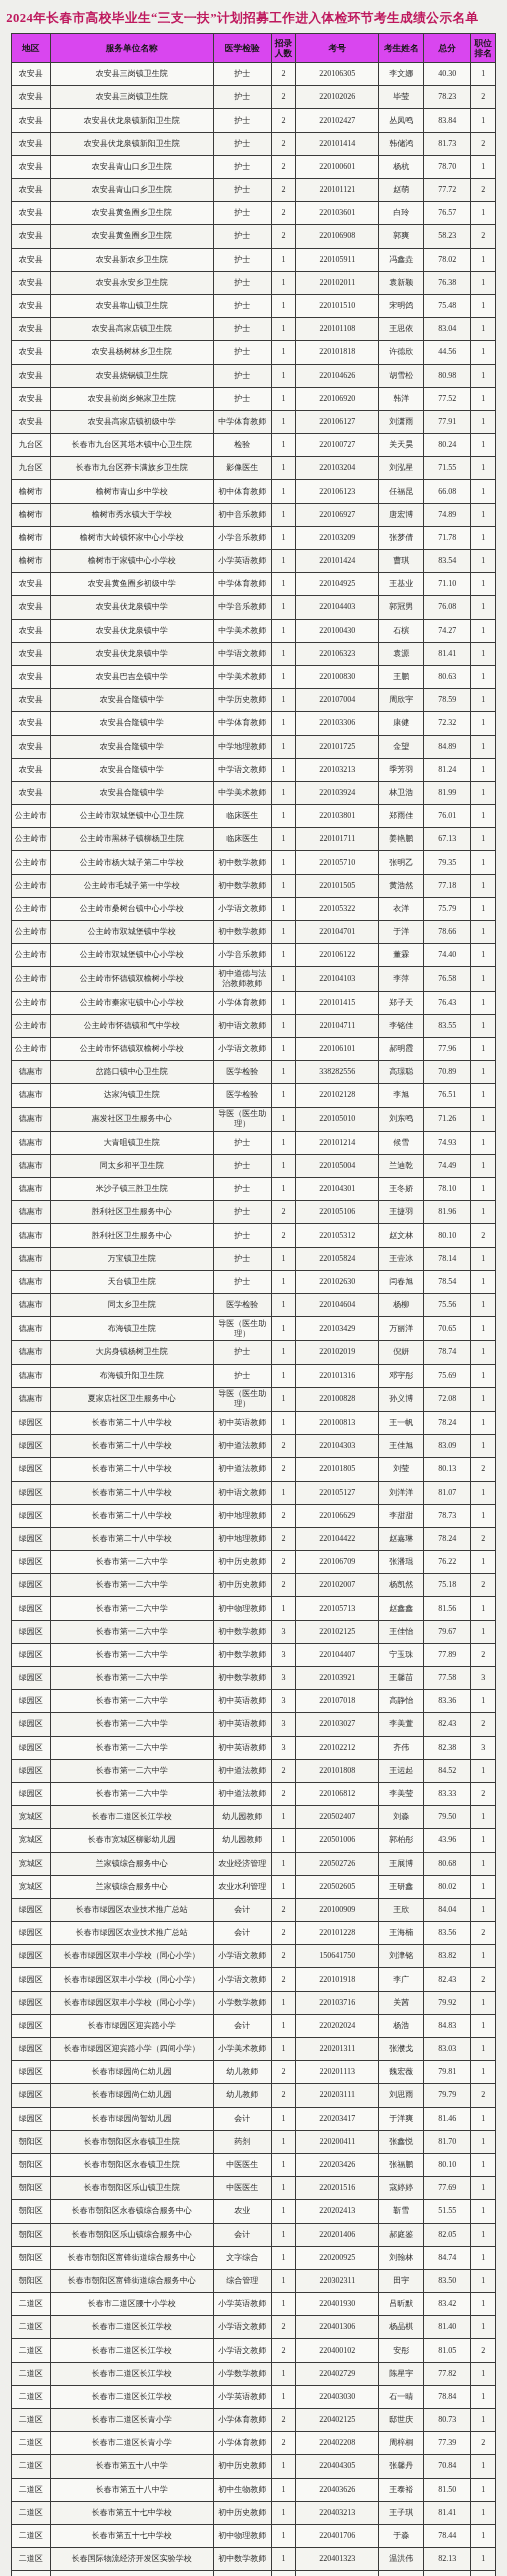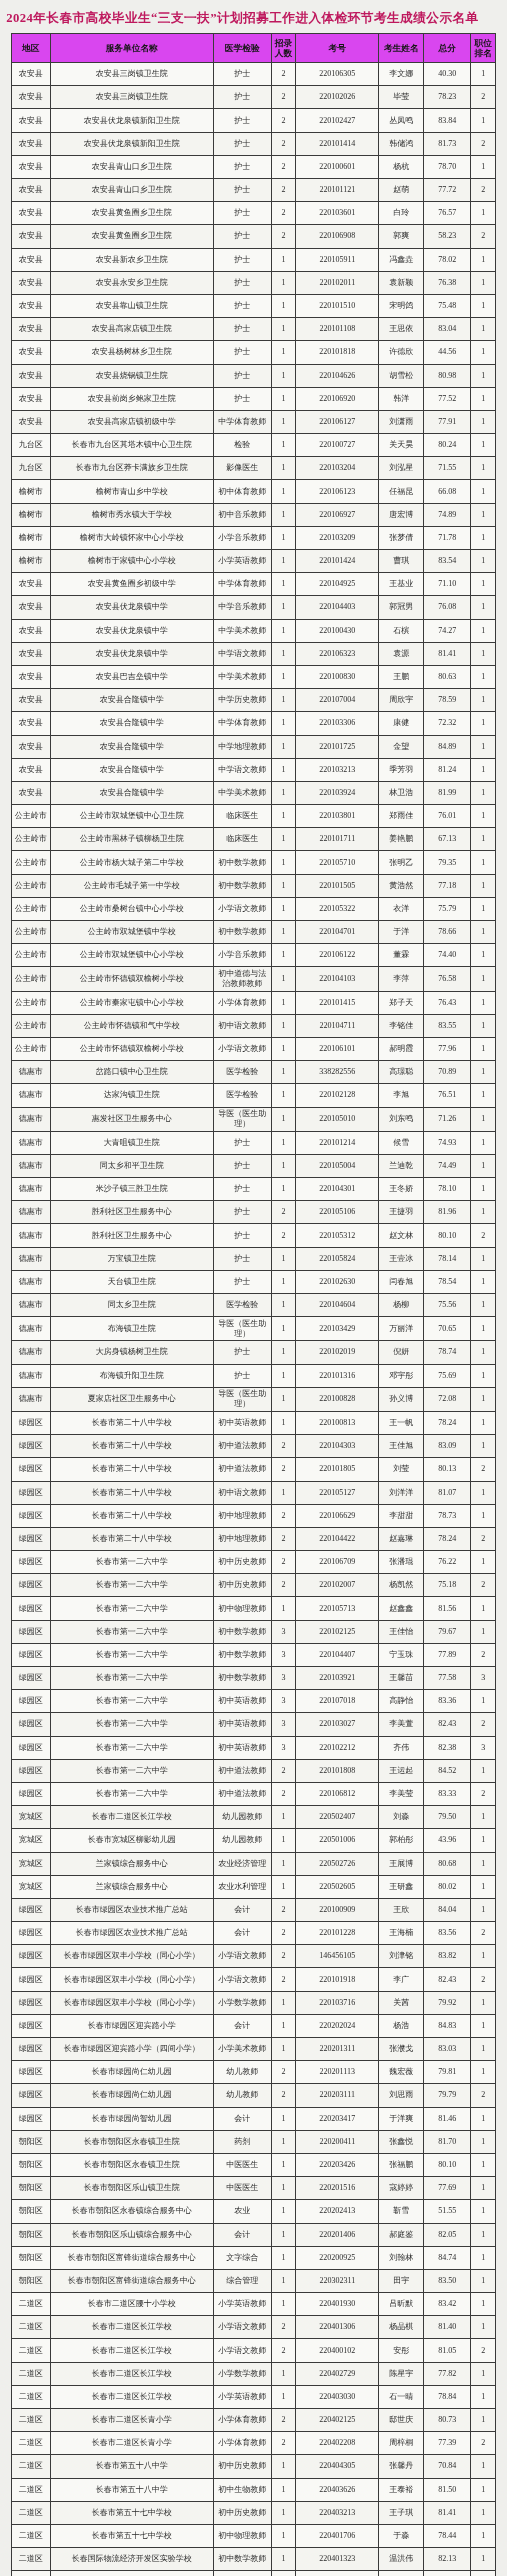--- a/index.html
+++ b/index.html
@@ -897,21 +897,21 @@
           <td class="c-exam-no">220101228</td>
           <td class="c-name">王海楠</td>
           <td class="c-score">83.56</td>
           <td class="c-rank">2</td>
         </tr>
         <tr>
           <td class="c-region">绿园区</td>
           <td class="c-unit">长春市绿园区双丰小学校（同心小学）</td>
           <td class="c-position">小学语文教师</td>
           <td class="c-quota">2</td>
-          <td class="c-exam-no">146456105</td>
+          <td class="c-exam-no">150641750</td>
           <td class="c-name">刘津铭</td>
           <td class="c-score">83.82</td>
           <td class="c-rank">1</td>
         </tr>
         <tr>
           <td class="c-region">绿园区</td>
           <td class="c-unit">长春市绿园区双丰小学校（同心小学）</td>
           <td class="c-position">小学语文教师</td>
           <td class="c-quota">2</td>
           <td class="c-exam-no">220101918</td>

